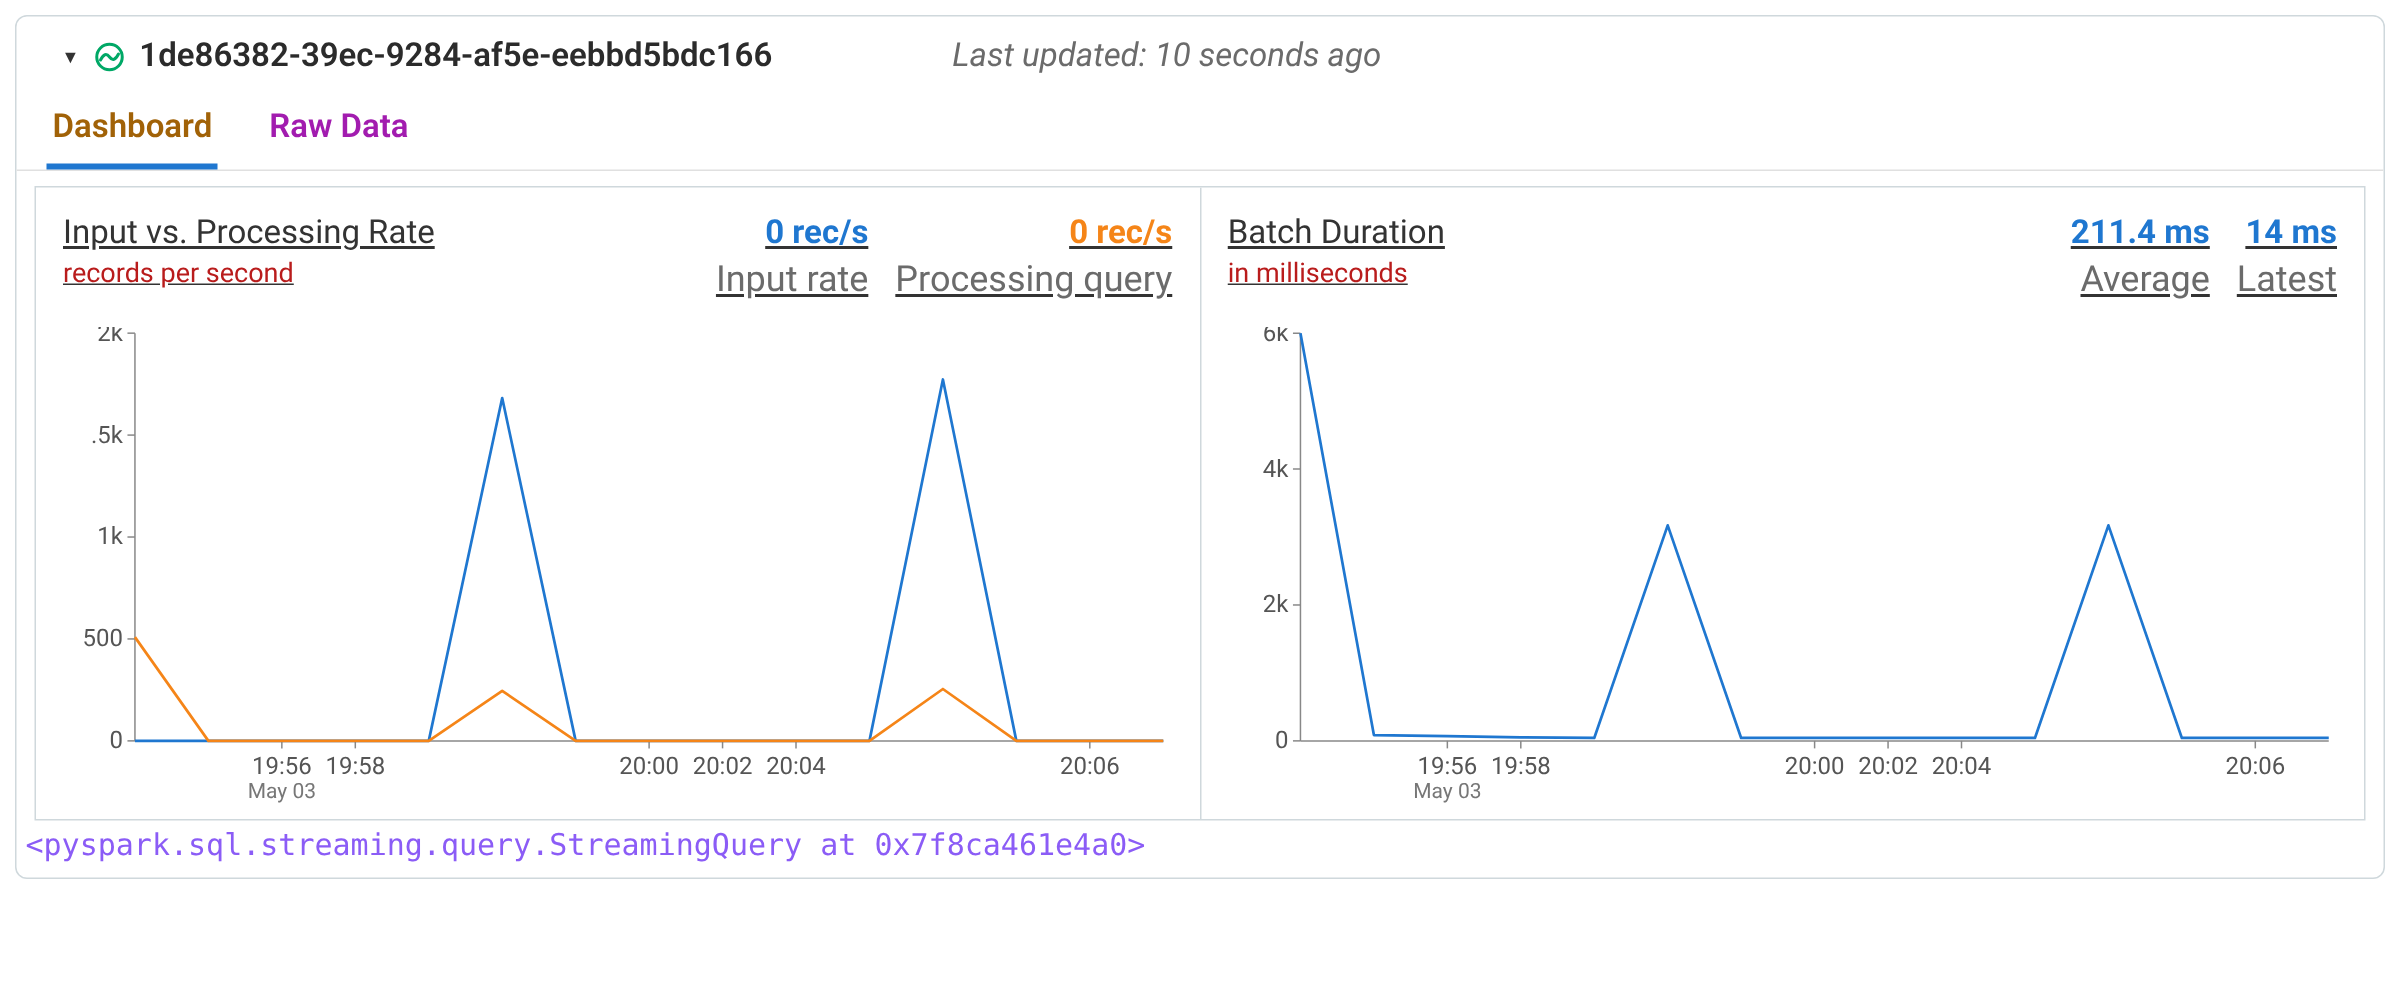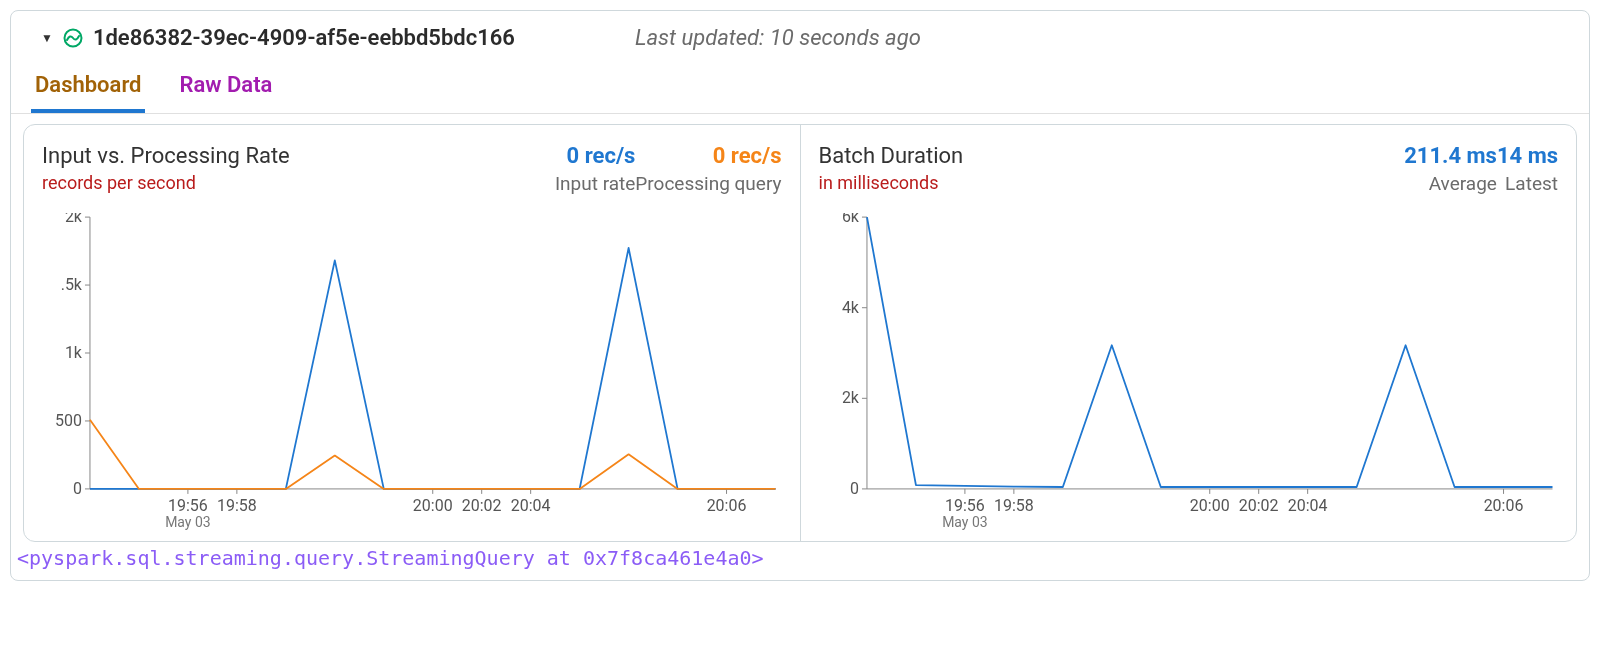--- a/index.html
+++ b/index.html
@@ -60,23 +60,24 @@
     cursor: pointer;
     user-select: none;
   }
   .tab.active {
     color: #a16207;
     border-bottom: 4px solid #1f77d0;
   }
   .panels {
     display: flex;
     border: 1px solid #cfd8dc;
-    border-radius: 12px;
+    border-radius: 0;
     margin: 10px 12px 0 12px;
     overflow: hidden;
+    text-decoration: underline;
   }
   .panel {
     flex: 1;
     padding: 18px 18px 8px 18px;
     position: relative;
   }
   .panel + .panel {
     border-left: 1px solid #cfd8dc;
   }
   .panel-head {
@@ -90,32 +91,33 @@
     font-weight: 400;
     color: #333;
   }
   .panel-subtitle {
     font-size: 18px;
     color: #b91c1c;
     margin-top: 4px;
   }
   .metrics {
     display: flex;
+    gap: 18px;
     text-align: right;
     margin-left: 36px;
   }
   .metric {
     text-align: right;
   }
   .metric-value {
     font-size: 22px;
     font-weight: 700;
   }
   .metric-label {
-    font-size: 19px;
+    font-size: 24px;
     color: #6b6b6b;
     margin-top: 4px;
   }
   .blue { color: #1f77d0; }
   .orange { color: #f58518; }
   .chart-area {
     position: relative;
     height: 320px;
     margin-top: 18px;
   }
@@ -137,21 +139,21 @@
 <div class="outer">
 
   <div class="header-row">
     <span class="caret">▼</span>
     <span class="status-icon">
       <svg viewBox="0 0 20 20" width="20" height="20">
         <circle cx="10" cy="10" r="8.5" fill="none" stroke="#00a866" stroke-width="2"></circle>
         <path d="M4 12 Q7 6 10 10 Q13 14 16 8" fill="none" stroke="#00a866" stroke-width="2" stroke-linecap="round"></path>
       </svg>
     </span>
-    <span class="stream-id">1de86382-39ec-4909-af5e-eebbd5bdc166</span>
+    <span class="stream-id">1de86382-39ec-9284-af5e-eebbd5bdc166</span>
     <span class="last-updated">Last updated: 10 seconds ago</span>
   </div>
 
   <div class="tabs">
     <div class="tab active">Dashboard</div>
     <div class="tab">Raw Data</div>
   </div>
 
   <div class="panels">
 

